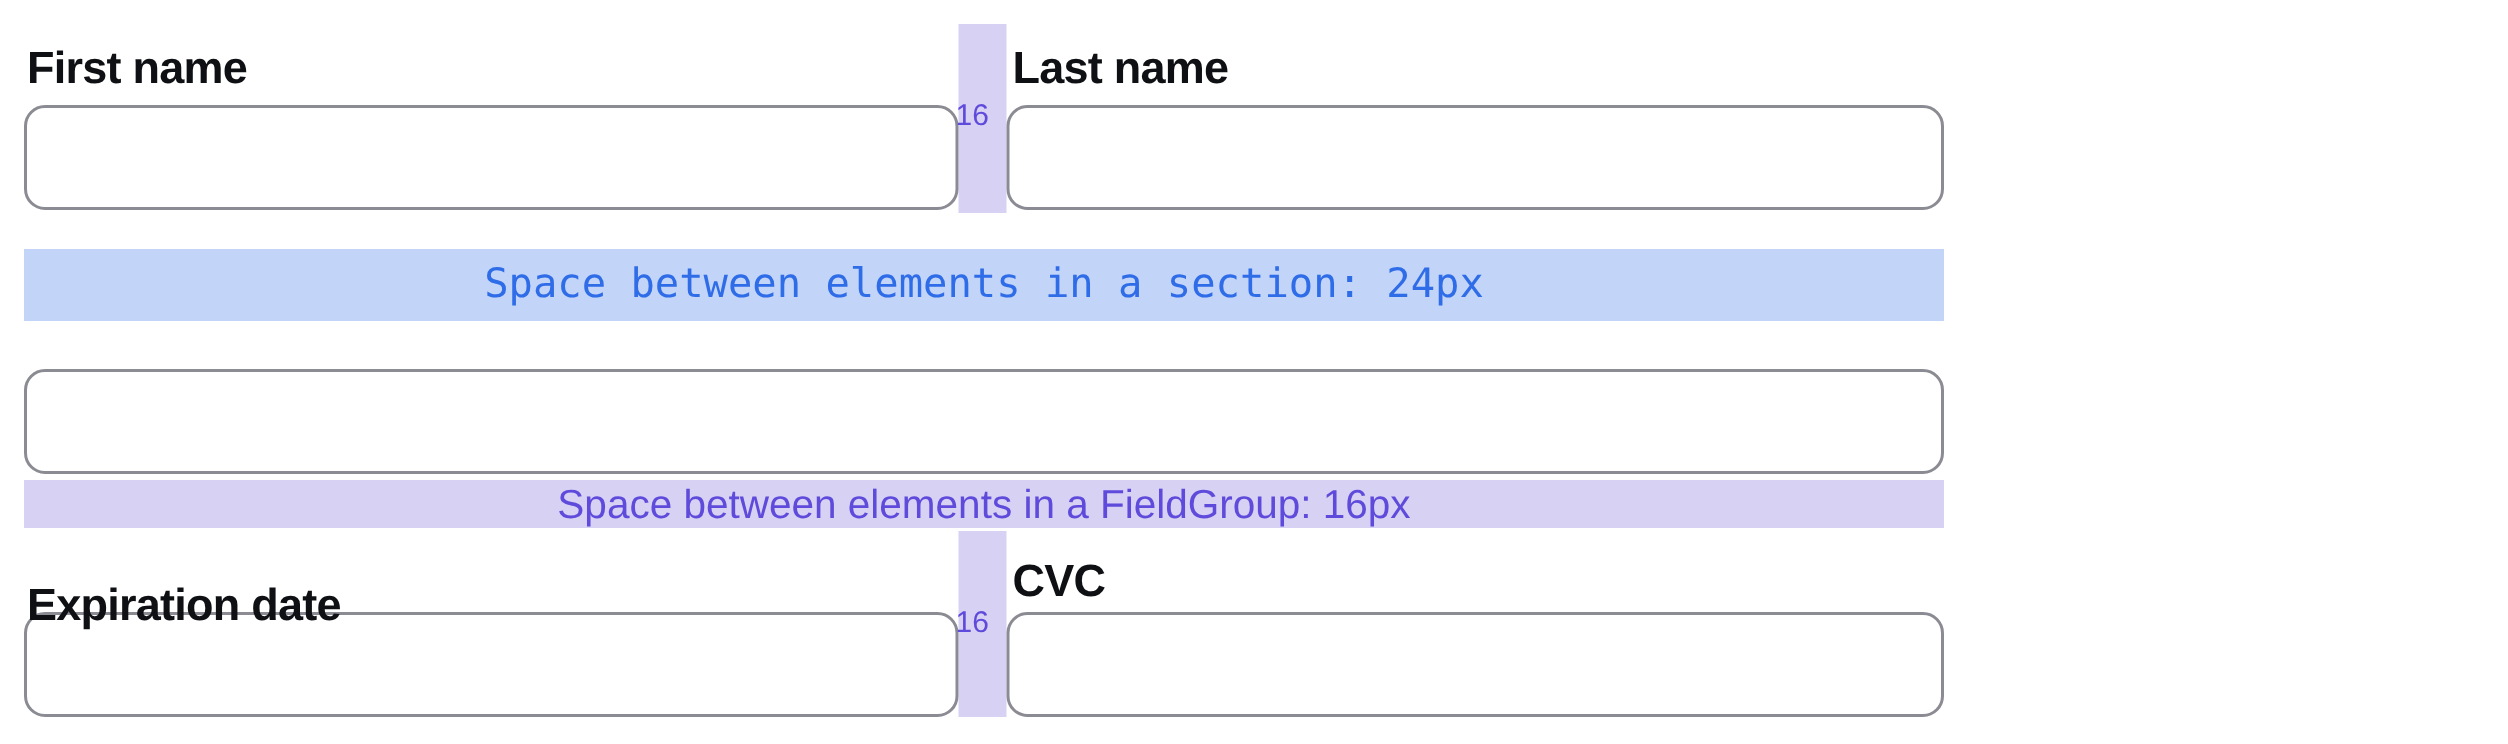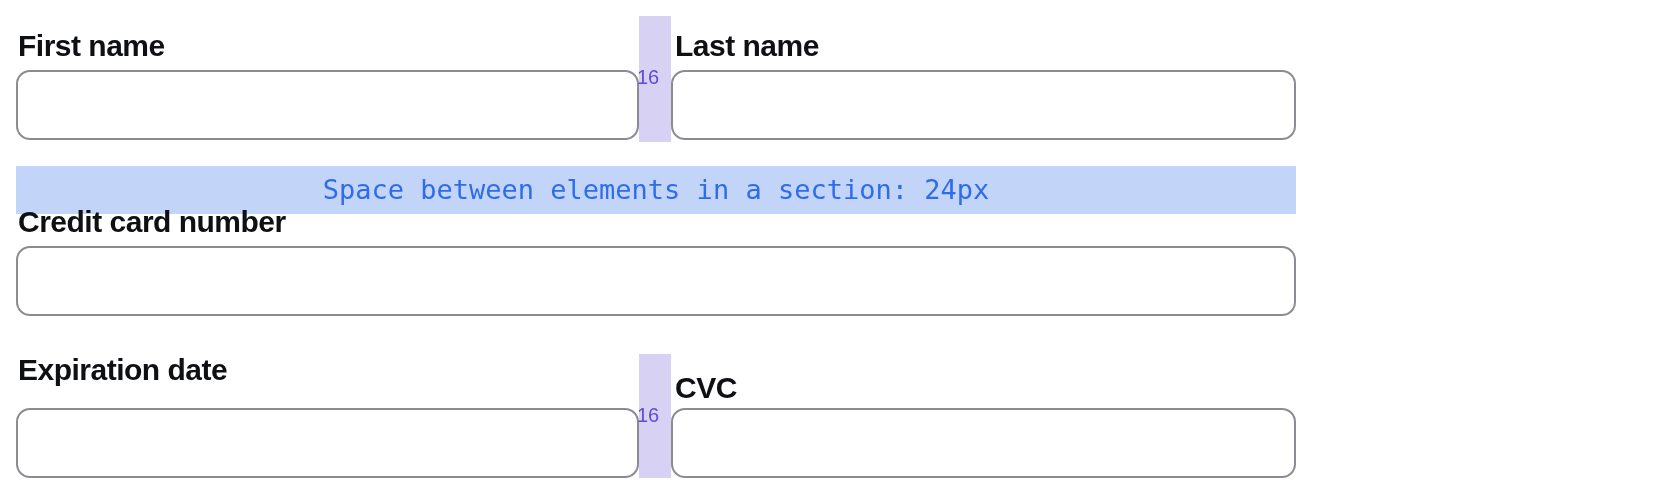--- a/index.html
+++ b/index.html
@@ -88,21 +88,21 @@
     line-height: 33px;
     background: var(--group-band-bg);
     color: var(--group-accent-text);
     font-family: "Liberation Sans", sans-serif;
     font-size: 27px;
   }
   
   #label-first   { left: 18px;  top: 16px; }
   #label-last    { left: 675px; top: 16px; }
   #label-cc      { left: 18px;  top: 192px; }
-  #label-exp     { left: 18px;  top: 340px; }
+  #label-exp     { left: 18px;  top: 374px; }
   #label-cvc     { left: 675px; top: 358px; }
   #input-first   { left: 16px;  top: 70px;  width: 623px; }
   #input-last    { left: 671px; top: 70px;  width: 625px; }
   #input-cc      { left: 16px;  top: 246px; width: 1280px; }
   #input-exp     { left: 16px;  top: 408px; width: 623px; }
   #input-cvc     { left: 671px; top: 408px; width: 625px; }
 </style>
 </head>
 <body>
 
@@ -114,23 +114,23 @@
   <div class="gap-num" id="gap-num-bottom">16</div>
 
   <label class="field-label" id="label-first">First name</label>
   <input class="text-input" id="input-first" type="text" value="" style="">
 
   <label class="field-label" id="label-last">Last name</label>
   <input class="text-input" id="input-last" type="text" value="" style="">
 
   <div class="hband section-band">Space between elements in a section: 24px</div>
 
-  <label class="field-label" id="label-cc">Credit card number</label>
   <input class="text-input" id="input-cc" type="text" value="" style="">
 
+  <div class="hband group-band">Space between elements in a FieldGroup: 16px</div>
 
   <label class="field-label" id="label-exp">Expiration date</label>
   <input class="text-input" id="input-exp" type="text" value="" style="">
 
   <label class="field-label" id="label-cvc">CVC</label>
   <input class="text-input" id="input-cvc" type="text" value="" style="">
 
 </div>
 
 </body></html>

